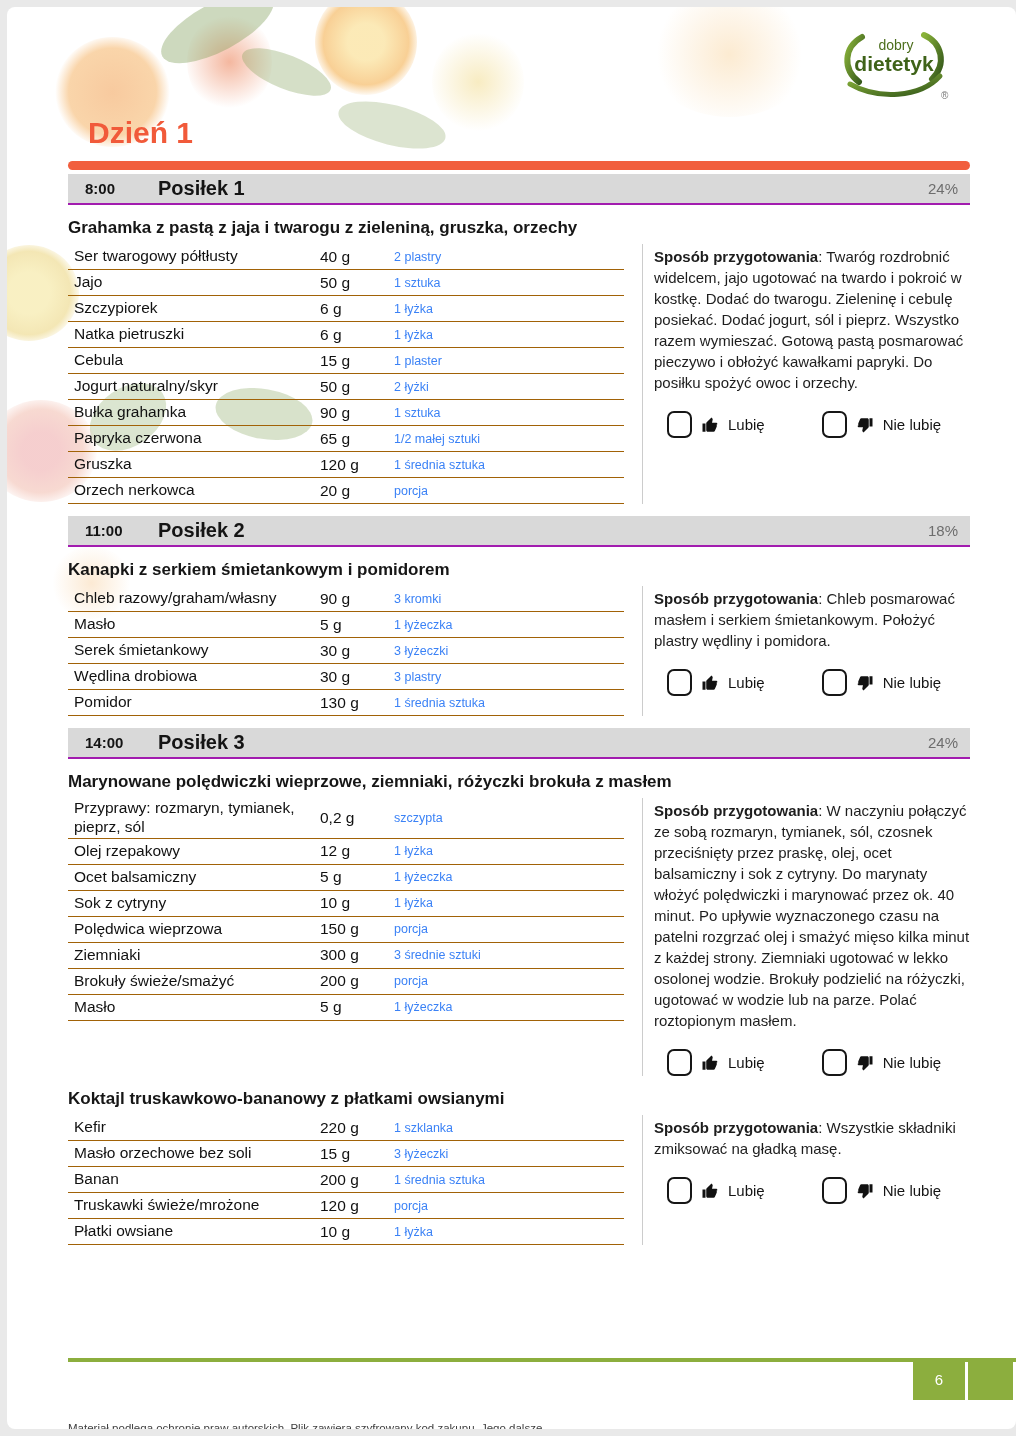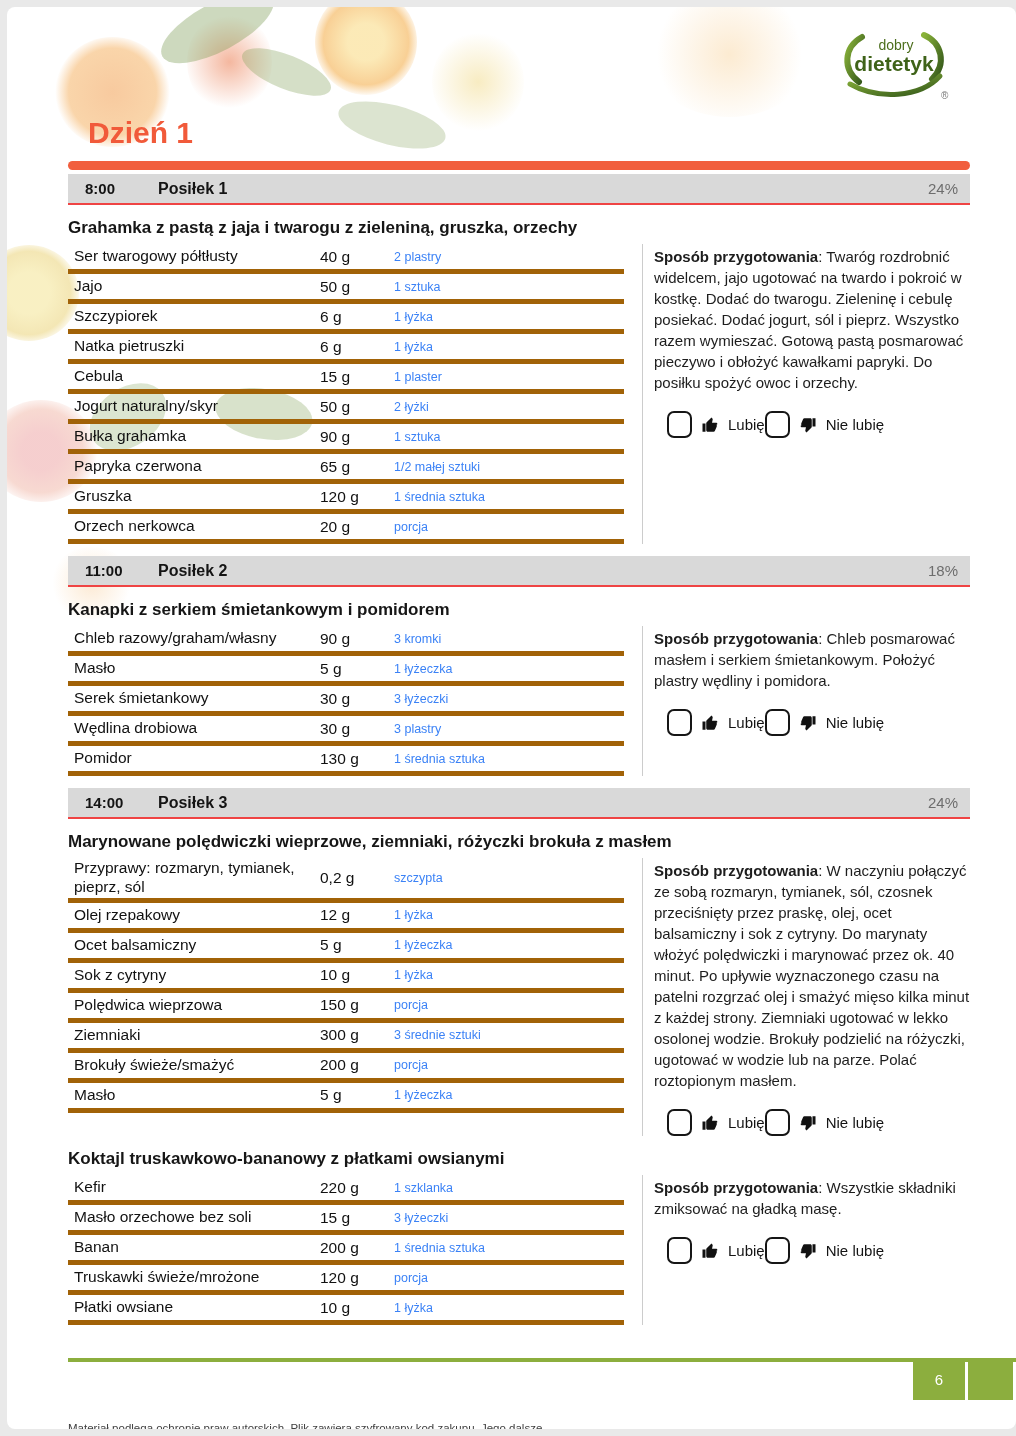--- a/index.html
+++ b/index.html
@@ -35,45 +35,45 @@
   .content { position:relative; padding:110px 46px 0 61px; }
   .day-title {
     margin:0 0 12px 20px; font-size:30px; line-height:32px; font-weight:bold;
     color:#f15a3a; letter-spacing:0;
   }
   .accent-bar { height:9px; border-radius:5px; background:#f15f3e; margin-bottom:4px; }
 
   .meal { margin-bottom:12px; }
   .meal-header {
     display:flex; align-items:center; height:29px;
-    background:#d9d9d9; border-bottom:2px solid #ef4444; padding:0 12px 0 17px;
+    background:#d9d9d9; border-bottom:2px solid #a21caf; padding:0 12px 0 17px;
   }
   .meal-time { font-weight:bold; font-size:15px; flex:0 0 73px; color:#141414; }
-  .meal-name { font-weight:bold; font-size:16px; color:#141414; }
+  .meal-name { font-weight:bold; font-size:20px; color:#141414; }
   .meal-percent { margin-left:auto; font-size:15px; color:#6d6d6d; }
   .meal-title { margin:13px 0 6px 0; font-size:17px; font-weight:bold; color:#161616; }
 
   .meal-body { display:flex; align-items:stretch; }
   .ingredients { width:556px; }
   .ing-row {
     display:flex; align-items:center; min-height:23px;
-    border-bottom:5px solid #a16207; padding:1px 0 1px 6px;
+    border-bottom:1px solid #a16207; padding:1px 0 1px 6px;
   }
   .ing-name { flex:0 0 238px; padding-right:8px; font-size:15.5px; color:#111; line-height:1.22; }
   .ing-amount { flex:0 0 74px; font-size:15.5px; color:#111; }
   .ing-portion { flex:1; font-size:12.5px; color:#3b82f6; }
 
   .divider { width:1px; background:#cccccc; margin:0 11px 0 18px; align-self:stretch; }
 
   .prep { flex:1; padding-top:2px; }
   .prep-text { margin:0; font-size:15px; line-height:1.4; color:#1d1d1d; }
   .prep-label { font-weight:bold; }
   .prep-label::after { content:": "; font-weight:normal; }
 
-  .like-row { display:flex; margin:18px 0 0 13px; }
+  .like-row { display:flex; gap:57px; margin:18px 0 0 13px; }
   .like-group { display:flex; align-items:center; gap:9px; cursor:pointer; }
   .checkbox {
     width:21px; height:23px; border:2px solid #161616; border-radius:7px;
     background:#fff; flex:0 0 auto;
   }
   .thumb { display:flex; align-items:center; }
   .thumb svg { width:18px; height:18px; fill:#111; }
   .thumb-down svg { transform:rotate(180deg); }
   .like-label { font-size:15px; color:#141414; }
 

